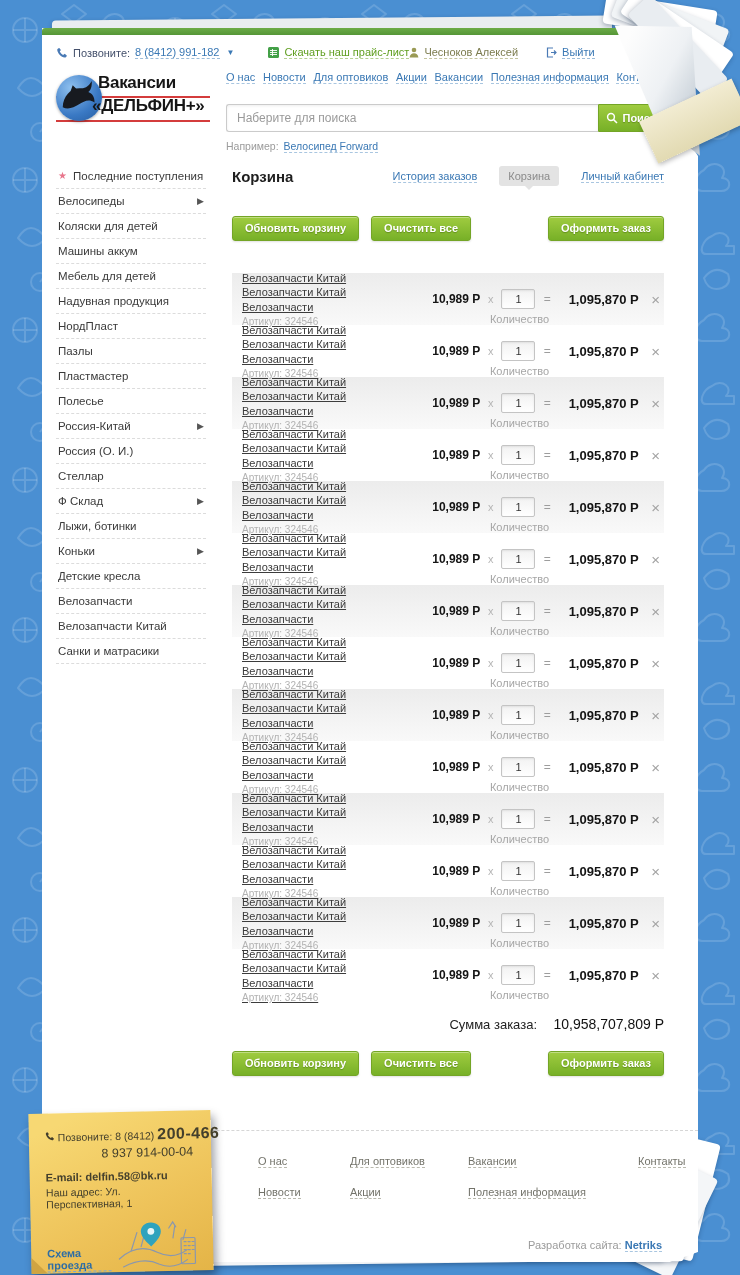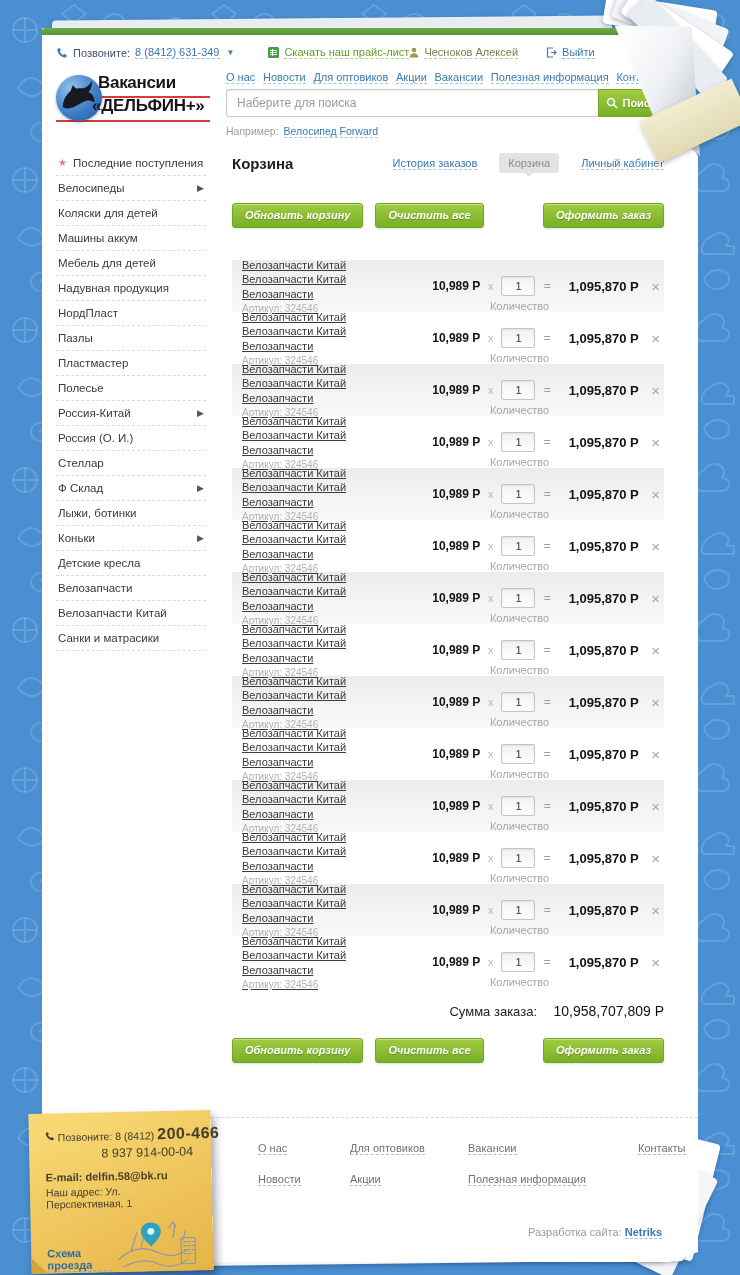--- a/index.html
+++ b/index.html
@@ -53,21 +53,21 @@
   .logo-ball{position:absolute;left:0;top:6px;width:46px;height:46px;border-radius:50%;
              background:radial-gradient(circle at 32% 28%,#8ec0ef,#3a79c4 60%,#245a9e);
              box-shadow:0 1px 3px rgba(0,0,0,.35);}
   .logo-ball svg{position:absolute;left:2px;top:6px;transform:rotate(-14deg);}
   .logo-txt{position:absolute;left:42px;top:2px;font-weight:bold;color:#161616;line-height:23px;
             font-size:17px;letter-spacing:-.3px;}
   .logo-txt .lt2{margin-left:-6px;white-space:nowrap;}
   .hdr-right{flex:1;padding-left:16px;min-width:0;}
   .nav{display:flex;justify-content:space-between;font-size:11px;margin-top:2px;}
   .nav a{color:#3a78b4;border-bottom:1px dashed #a9c6e0;cursor:pointer;white-space:nowrap;}
-  .searchrow{display:flex;margin-top:5px;height:28px;}
+  .searchrow{display:flex;margin-top:20px;height:28px;}
   .search-input{flex:1;height:28px;box-sizing:border-box;border:1px solid #cbcbcb;border-right:none;
                 border-radius:3px 0 0 3px;padding:0 10px;font-size:12px;color:#444;
                 box-shadow:inset 0 1px 3px rgba(0,0,0,.07);outline:none;
                 font-family:"Liberation Sans",sans-serif;}
   .search-input::placeholder{color:#9a9a9a;}
   .search-btn{width:66px;border:1px solid #74a526;border-radius:0 3px 3px 0;cursor:pointer;
               background:linear-gradient(#a0cc40,#77b027);color:#fff;font-weight:bold;font-size:11px;
               display:flex;align-items:center;justify-content:center;gap:4px;
               text-shadow:0 1px 1px rgba(50,80,0,.4);font-family:"Liberation Sans",sans-serif;}
   .hint{margin-top:8px;font-size:10.5px;color:#9b9b9b;}
@@ -88,21 +88,21 @@
   .tab{color:#3a78b4;border-bottom:1px dashed #a9c6e0;cursor:pointer;white-space:nowrap;}
   .tab.on{color:#8b8b8b;background:#e3e3e3;border:none;border-radius:3px;padding:4px 9px;position:relative;}
   .tab.on::after{content:"";position:absolute;left:50%;bottom:-4px;margin-left:-4px;
                  border-left:4px solid transparent;border-right:4px solid transparent;border-top:4px solid #e3e3e3;}
 
   .btnrow{display:flex;gap:12px;margin-top:30px;}
   .btn{padding:5px 12px 6px;font-size:11px;font-weight:bold;color:#fff;cursor:pointer;white-space:nowrap;
        text-shadow:0 1px 1px rgba(50,80,0,.4);background:linear-gradient(#a0cc40,#77b027);
        border:1px solid #74a526;border-radius:3px;
        box-shadow:inset 0 1px 0 rgba(255,255,255,.35),0 1px 2px rgba(0,0,0,.12);
-       font-family:"Liberation Sans",sans-serif;font-style:italic;}
+       font-family:"Liberation Sans",sans-serif;}
   .btn.right{margin-left:auto;}
 
   .rows{margin-top:32px;}
   .crow{display:flex;align-items:center;height:52px;box-sizing:border-box;padding:0 4px 0 10px;background:#fff;}
   .crow.alt{background:linear-gradient(#ececec,#f9f9f9);}
   .ct{width:168px;flex:none;text-decoration:underline;}
   .cname{font-size:11px;color:#3a3a3a;line-height:1.3;}
   .csku{font-size:10px;color:#b2b2b2;margin-top:2px;}
   .cprice{width:86px;text-align:right;font-size:12px;font-weight:bold;color:#141414;white-space:nowrap;}
   .cx{width:26px;text-align:center;color:#b5b5b5;font-size:11px;}
@@ -185,21 +185,21 @@
     <div class="greenbar"></div>
 
     <div class="topbar">
       <div class="tb-item">
         <span class="icn">
           <svg width="12" height="12" viewBox="0 0 12 12">
               <path d="M1.2 3c0-1.1 1-2.1 2.1-2.1L4.9 3 3.8 4.6c.7 1.5 1.8 2.6 3.3 3.3L8.7 6.8l2.1 1.6c0 1.1-1 2.1-2.1 2.1C5 10 2 7 1.2 3z" fill="#4a7ab5"></path>
             </svg>
         </span>
         <span class="phone-label">Позвоните:</span>
-        <span class="phone-num">8 (8412) 631-349</span>
+        <span class="phone-num">8 (8412) 991-182</span>
         <span class="caret">▼</span>
       </div>
       <div class="tb-item pricelist">
         <span class="icn">
           <svg width="11" height="11" viewBox="0 0 11 11">
               <rect width="11" height="11" rx="1.5" fill="#43a047"></rect>
               <path d="M2 3.5h7M2 5.5h7M2 7.5h7M4.5 2v7" stroke="#fff" stroke-width=".9"></path>
             </svg>
         </span>
         <a class="lnk-dash" style="color:#5f9e1f;border-bottom-color:#b4d090">Скачать наш прайс-лист</a>

